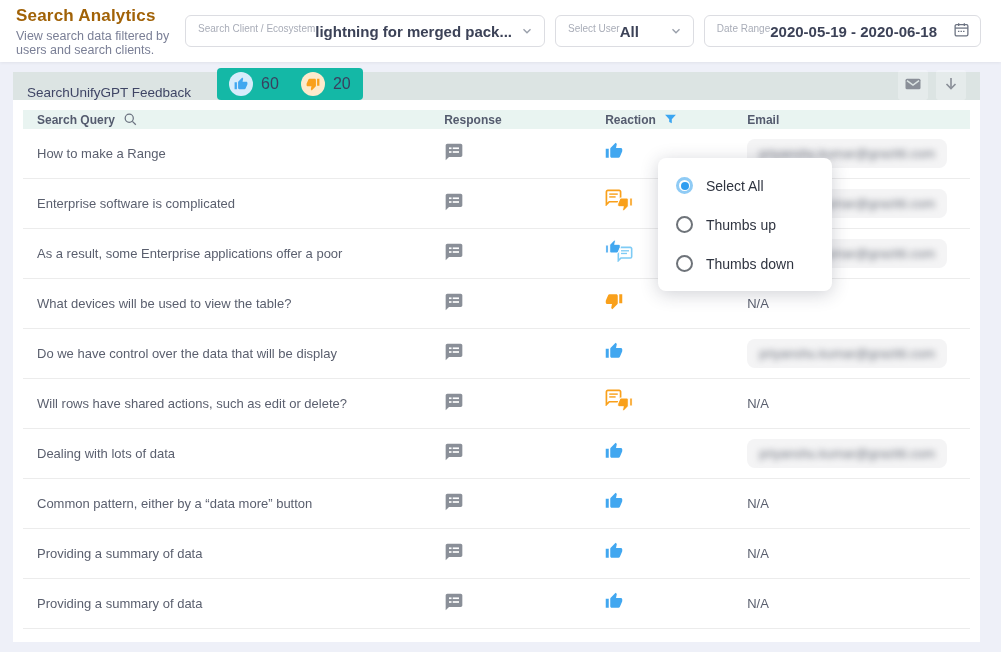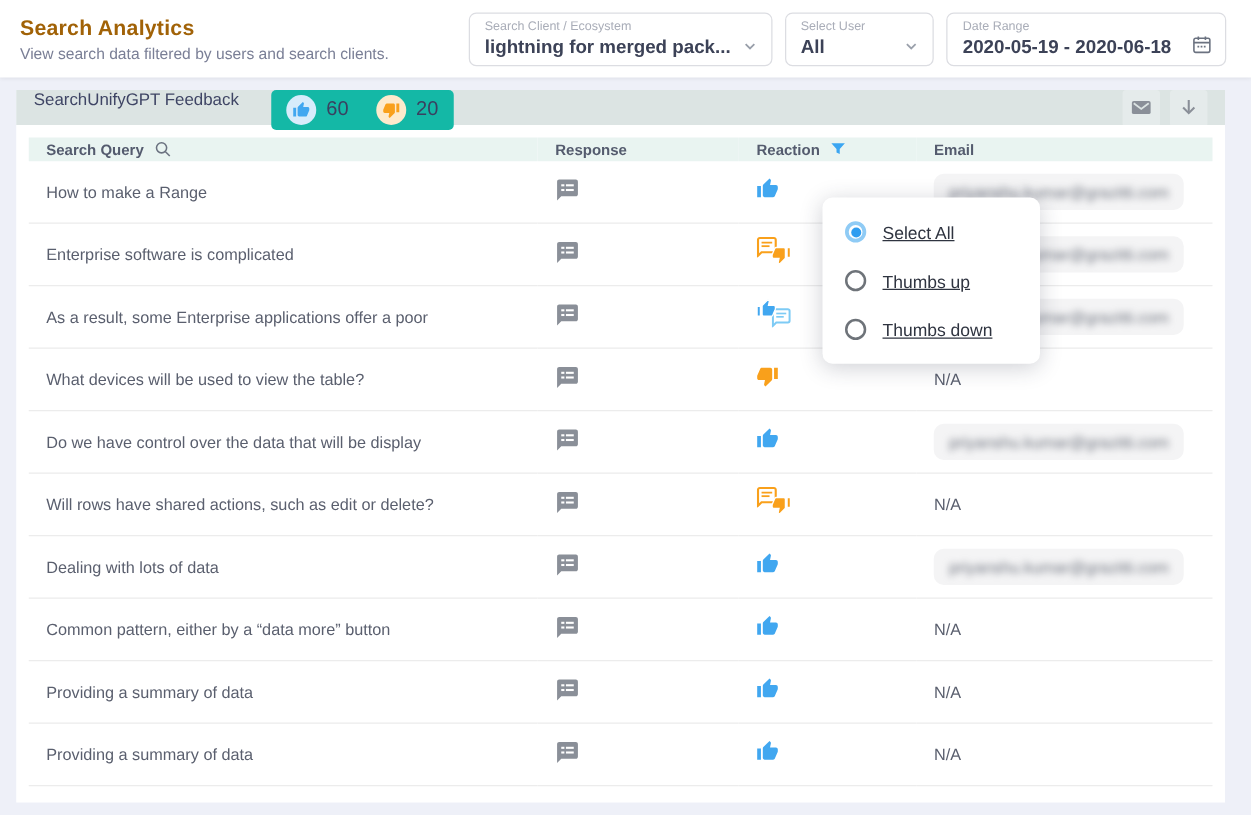--- a/index.html
+++ b/index.html
@@ -7,28 +7,28 @@
     font-family:"Liberation Sans", sans-serif; background:#eef0f8; }
 
   
   .top-header { height:62px; background:#ffffff; display:flex; justify-content:space-between;
     align-items:center; padding:0 20px 0 16px; box-shadow:0 1px 3px rgba(0,0,0,0.06); }
   .title-block .page-title { font-size:17px; font-weight:bold; color:#a16207; letter-spacing:.2px; }
   .title-block .page-subtitle { font-size:12.5px; color:#7a7f96; margin-top:3px; }
   .filters { display:flex; gap:10px; }
   .filter-box { border:1px solid #dcdde2; border-radius:6px; padding:5px 10px 6px 12px;
     background:#fff; display:flex; align-items:flex-end; gap:8px; cursor:pointer; }
-  .filter-box .fb-col { display:flex; flex-direction:column; }
+  .filter-box .fb-col { display:flex; flex-direction:row; }
   .fb-label { font-size:10px; color:#a9adb8; margin-bottom:2px; white-space:nowrap; }
   .fb-value { font-size:15px; color:#3c4257; font-weight:bold; white-space:nowrap; }
   .fb-icon { display:flex; align-items:center; padding-bottom:2px; }
 
   
   .card { position:relative; margin:10px 21px 0 13px; background:#ffffff; min-height:570px; }
-  .feedback-bar { height:28px; background:#dce4e3; display:flex; align-items:flex-start; padding:0 14px; }
+  .feedback-bar { height:28px; background:#dce4e3; display:flex; align-items:flex-end; padding:0 14px; }
   .feedback-title { font-size:13.5px; color:#3f4565; font-weight:500; }
   .count-pill { margin-left:26px; background:#14b8a6; border-radius:4px; padding:4px 12px;
     display:flex; align-items:center; gap:22px; }
   .count-chip { display:flex; align-items:center; gap:8px; }
   .chip-circle { width:24px; height:24px; border-radius:50%; display:flex; align-items:center; justify-content:center; }
   .chip-circle.up { background:#d7ecfb; }
   .chip-circle.down { background:#fdeacc; }
   .count-num { font-size:16px; color:#3a4060; }
   .bar-actions { margin-left:auto; display:flex; gap:8px; }
   .bar-btn { width:30px; height:30px; border:none; background:rgba(255,255,255,0.28);
@@ -53,21 +53,21 @@
   .rx-back-bubble { position:absolute; right:4px; bottom:0; z-index:1; }
 
   .email-blur { display:inline-block; background:#f4f4f5; border-radius:8px; padding:7px 12px; }
   .email-blur span { filter:blur(3px); color:#6f747f; font-size:13px; white-space:nowrap; }
   .email-na { color:#5a5f6e; }
 
   
   .popup { position:absolute; left:645px; top:86px; width:174px; background:#fff;
     border-radius:8px; box-shadow:0 3px 18px rgba(40,45,70,0.22); padding:8px 0; z-index:10; }
   .popup-option { display:flex; align-items:center; gap:13px; padding:11px 18px; cursor:pointer;
-    font-size:14px; color:#2f3440;text-decoration:underline; }
+    font-size:14px; color:#2f3440; }
   .radio { width:17px; height:17px; border-radius:50%; border:2px solid #6e7379; background:#fff; flex:0 0 auto; }
   .radio.checked { border:3px solid #8fcbf5; position:relative; }
   .radio.checked::after { content:""; position:absolute; left:1.5px; top:1.5px; width:8px; height:8px;
     border-radius:50%; background:#2f9df0; }
 </style>
 </head>
 <body>
 
 <div class="top-header">
   <div class="title-block">

